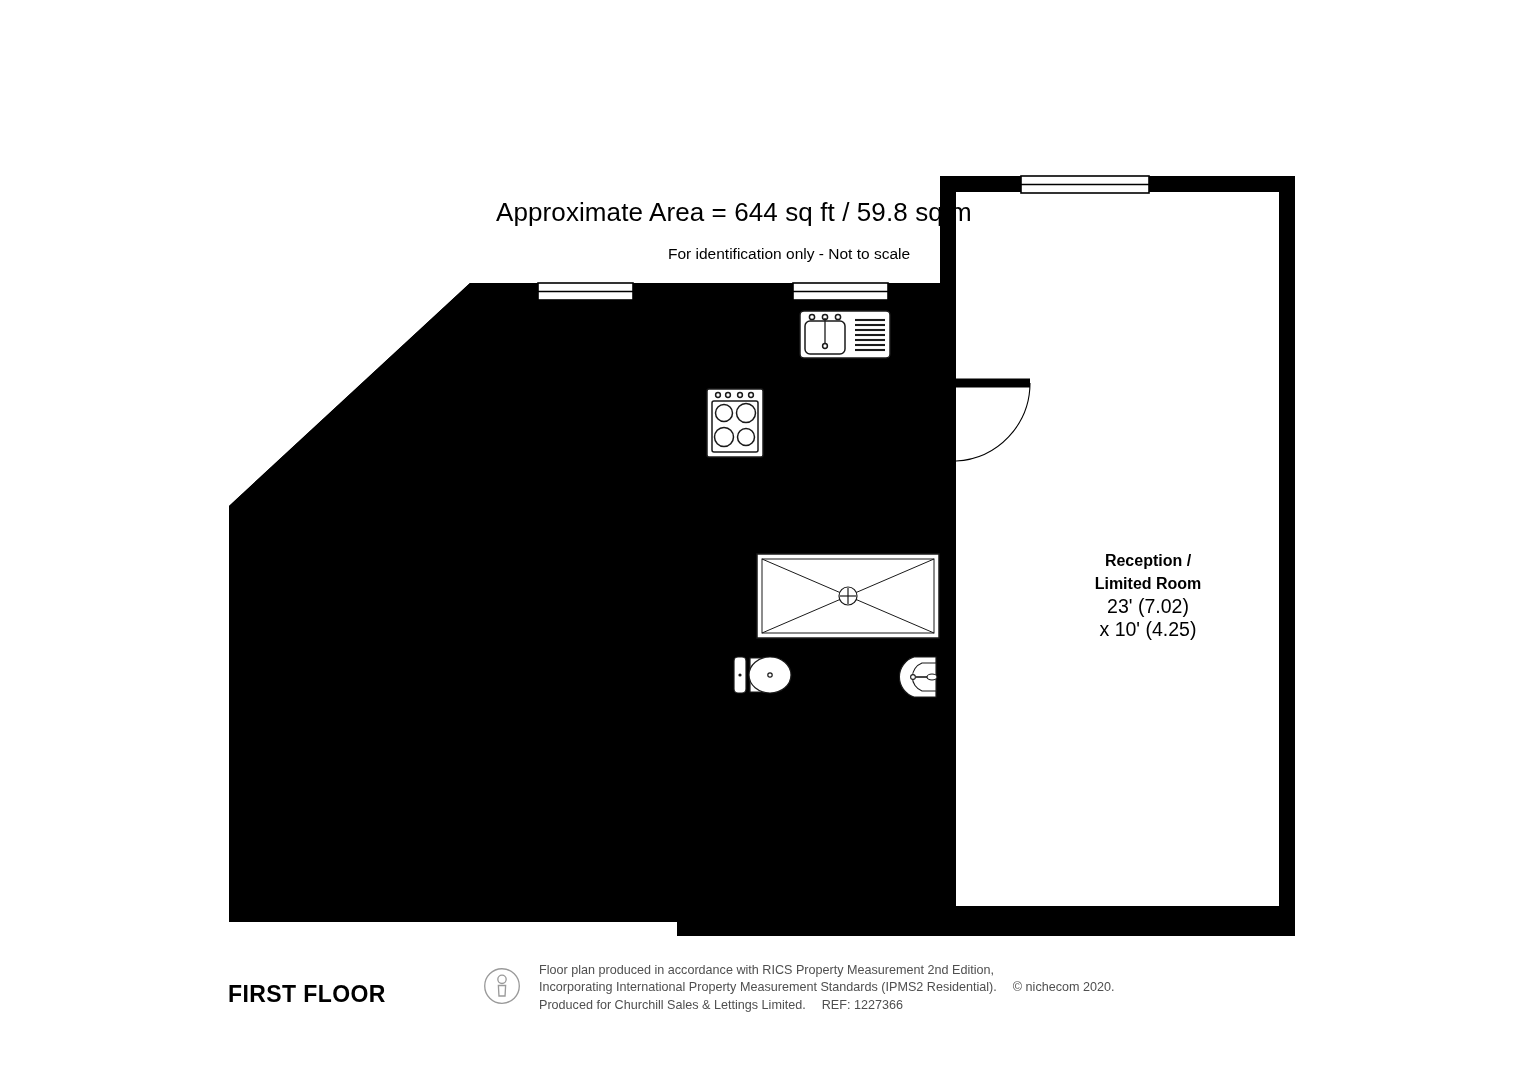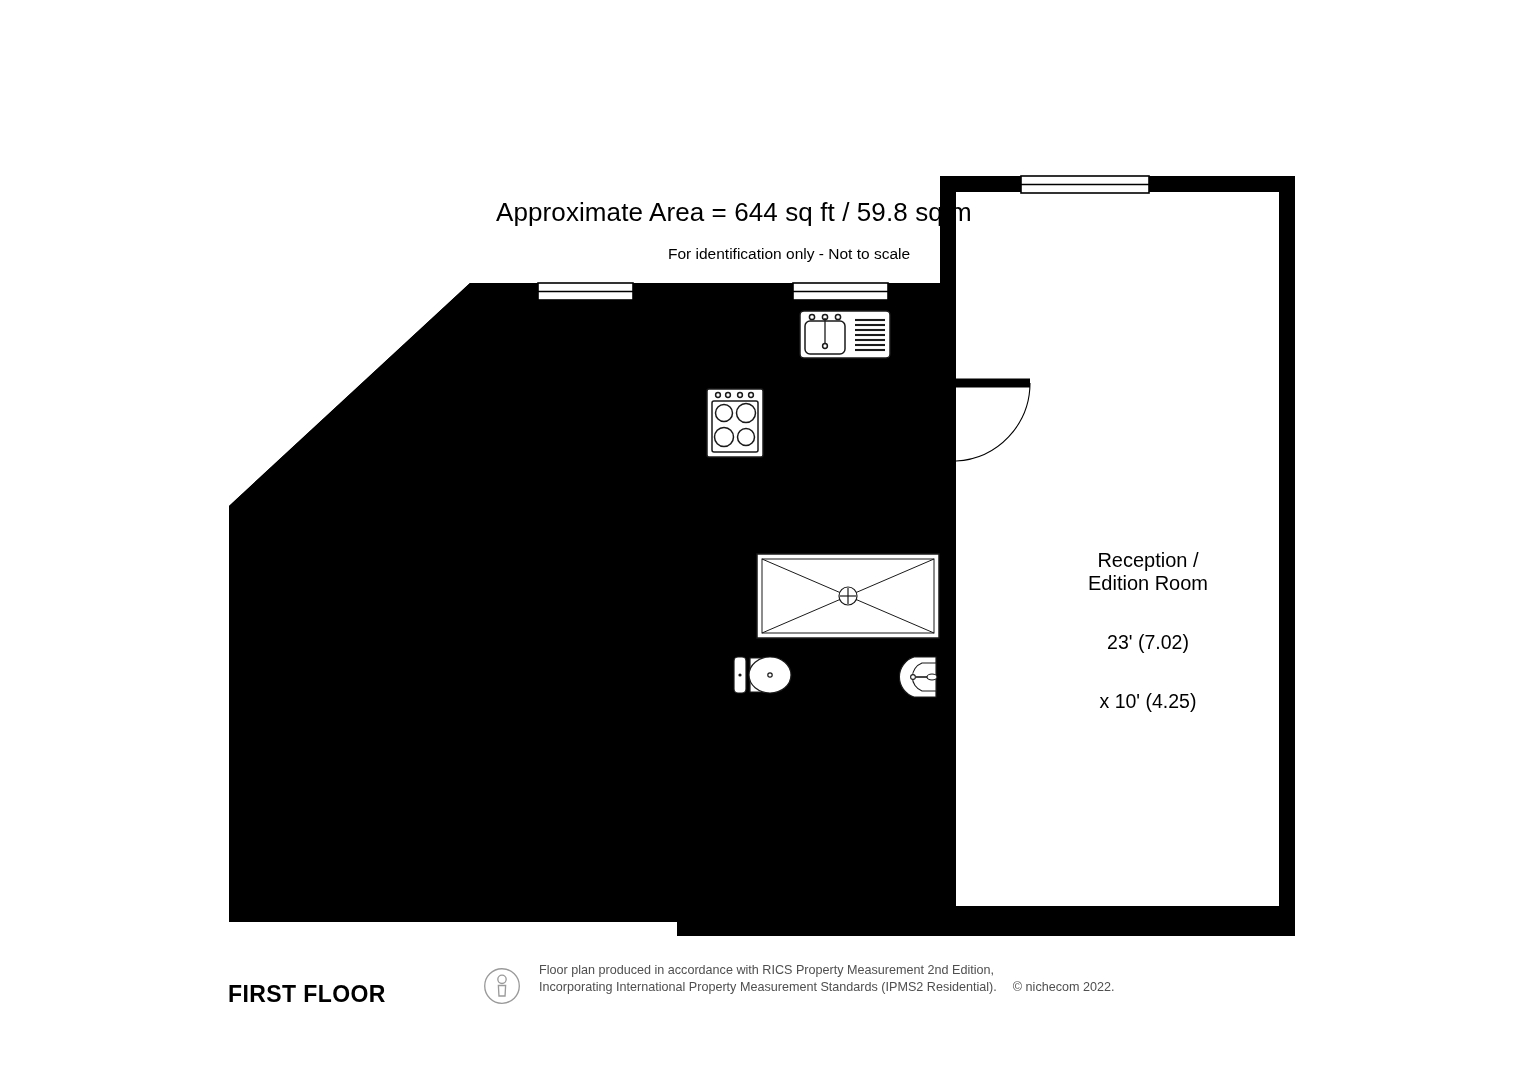--- a/index.html
+++ b/index.html
@@ -37,28 +37,27 @@
     font-size: 15.5px;
     margin-top: 13px;
   }
   .room-block {
     position: absolute;
     text-align: center;
     line-height: 22.5px;
     font-size: 19.5px;
   }
   .room-block .rname {
-    font-weight: normal;
+    font-weight: bold;
     display: block;
-    font-size: 20px;
+    font-size: 16px;
     line-height: 23px;
   }
   .room-block .rdim {
     display: block;
-    margin-top: 36px;
   }
   #bedroom-label { left: 368px; top: 511px; width: 240px; }
   #kitchen-label  { left: 759px; top: 392px; width: 168px; }
   #reception-label{ left: 1048px;top: 549px; width: 200px; }
   #floor-title {
     left: 228px;
     top: 956px;
     font-size: 23px;
     font-weight: bold;
     letter-spacing: 0.4px;
@@ -288,32 +287,33 @@
   </div>
 
   <div class="room-block" id="kitchen-label">
     <span class="rname">Kitchen</span>
     <span class="rdim">7'9 (2.37)</span>
     <span class="rdim">x 7'4 (2.23)</span>
   </div>
 
   <div class="room-block" id="reception-label">
     <span class="rname">Reception /</span>
-    <span class="rname">Edition Room</span>
+    <span class="rname">Limited Room</span>
     <span class="rdim">23' (7.02)</span>
     <span class="rdim">x 10' (4.25)</span>
   </div>
 
   <div class="txt" id="floor-title">FIRST FLOOR</div>
 
   <div id="footer">
     <svg id="person-badge" viewBox="0 0 40 40">
       <circle cx="20" cy="20" r="18.2" fill="none" stroke="#9a9a9a" stroke-width="1.4"></circle>
       <circle cx="20" cy="13" r="4.4" fill="none" stroke="#9a9a9a" stroke-width="1.4"></circle>
       <path d="M 16.2,19.5 L 23.8,19.5 L 23.2,30.5 L 16.8,30.5 Z" fill="none" stroke="#9a9a9a" stroke-width="1.4"></path>
     </svg>
     <div id="footer-lines">
       <span class="fline">Floor plan produced in accordance with RICS Property Measurement 2nd Edition,</span>
-      <span class="fline"><span>Incorporating International Property Measurement Standards (IPMS2 Residential).</span><span class="copy-mark">© nichecom 2022.</span></span>
+      <span class="fline"><span>Incorporating International Property Measurement Standards (IPMS2 Residential).</span><span class="copy-mark">© nichecom 2020.</span></span>
+      <span class="fline"><span>Produced for Churchill Sales &amp; Lettings Limited.</span><span class="copy-mark">REF: 1227366</span></span>
     </div>
   </div>
 
 </div>
 
 </body></html>

